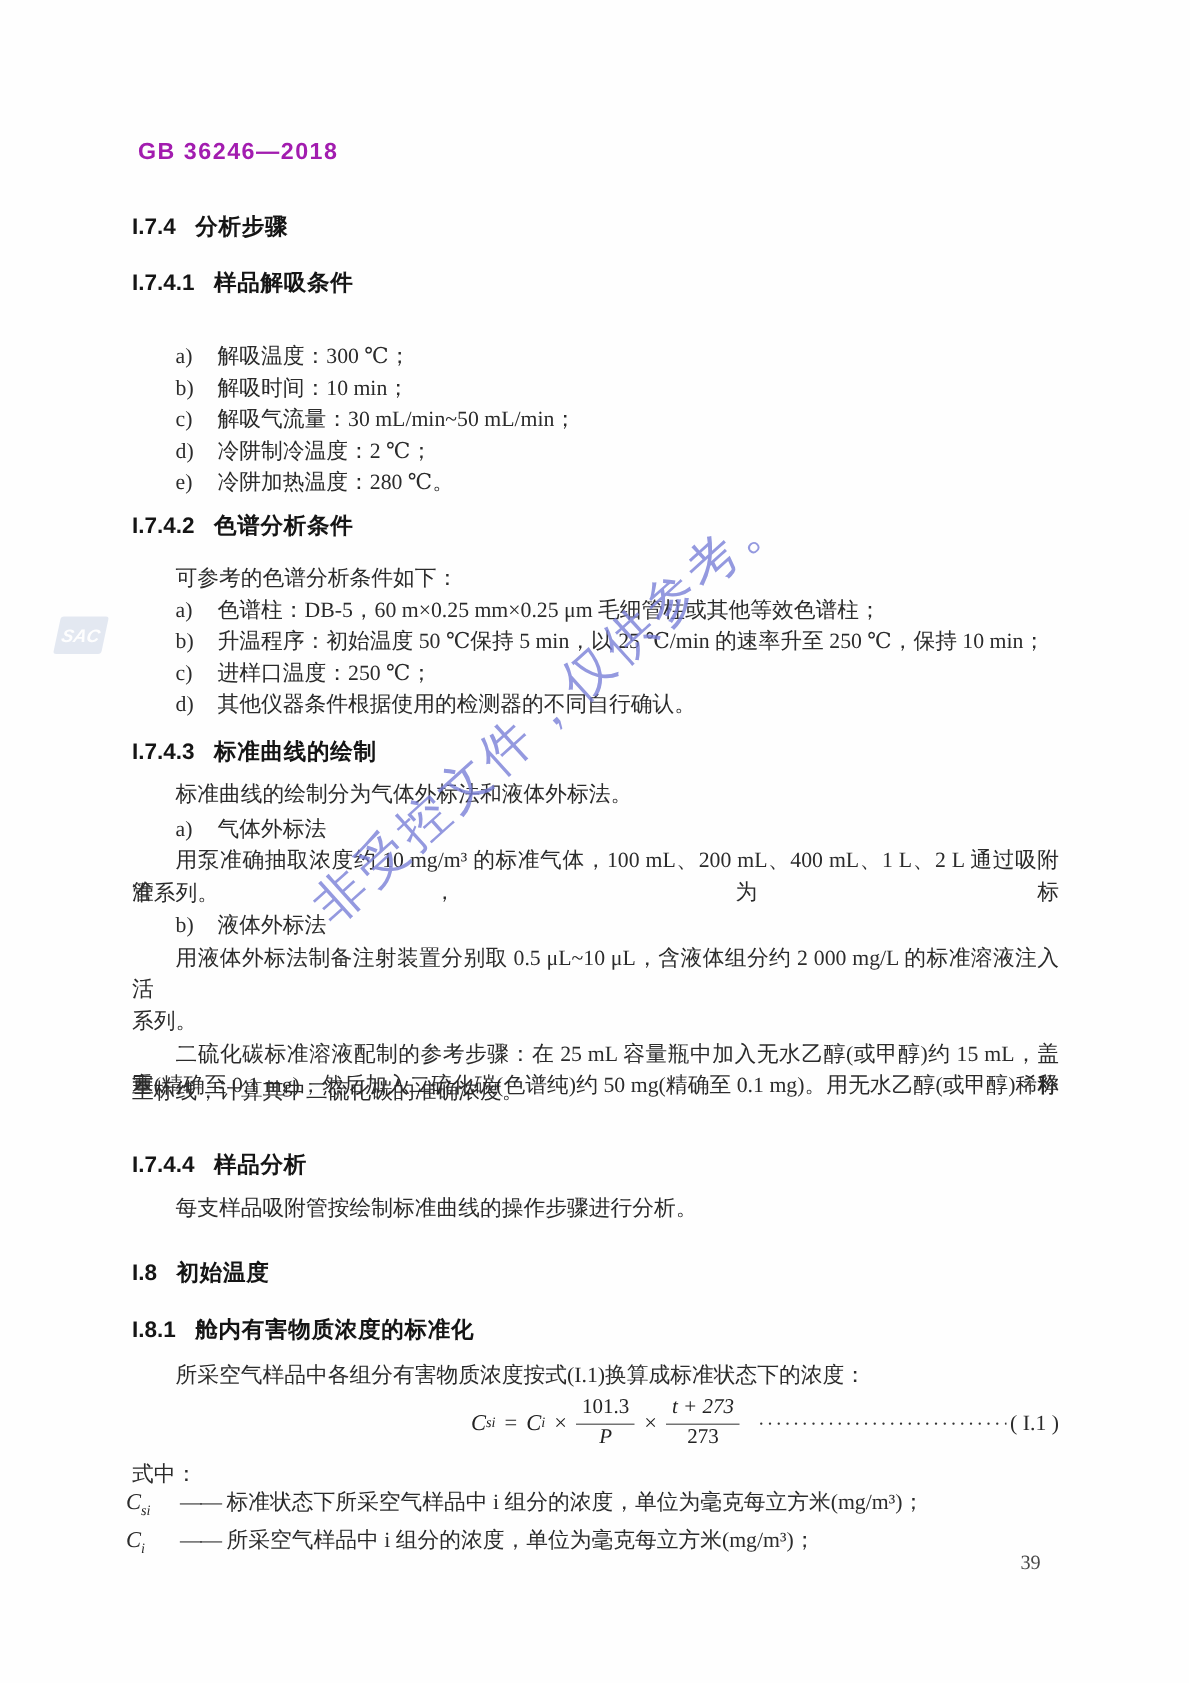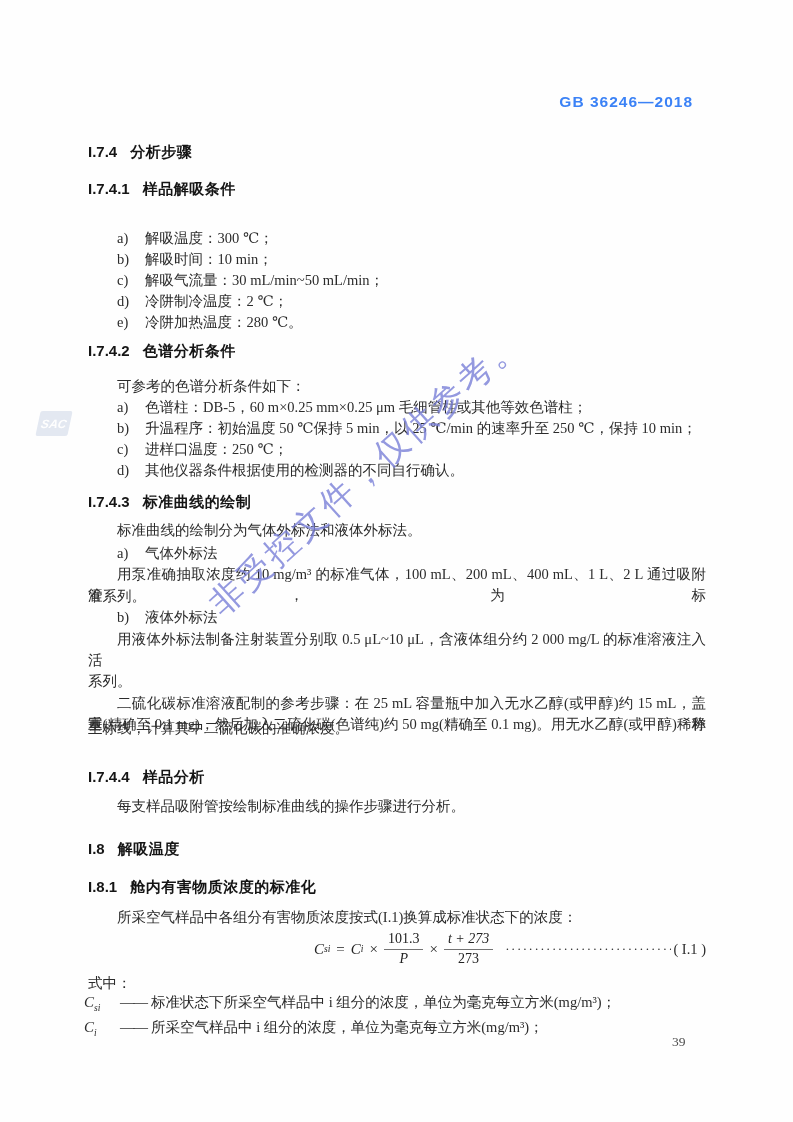--- a/index.html
+++ b/index.html
@@ -10,23 +10,23 @@
     color:#2b2b2b;
   }
   .page{position:absolute;inset:0;background:#fefefe;}
   
   .ln{position:absolute;left:88px;width:618px;font-size:14.5px;line-height:21px;white-space:nowrap;}
   .wrapln{white-space:normal;}
   .indent{text-indent:29px;}
   .just{white-space:normal;text-align:justify;text-align-last:justify;}
   .head{font-family:"Liberation Sans","DejaVu Sans",sans-serif;font-weight:bold;color:#151515;font-size:15px;letter-spacing:0.5px;}
   .head .num{margin-right:13px;letter-spacing:0;}
-  .gbheader{position:absolute;left:75px;top:93px;width:618px;text-align:right;
+  .gbheader{position:absolute;left:92px;top:93px;width:618px;text-align:left;
     font-family:"Liberation Sans","DejaVu Sans",sans-serif;font-weight:bold;
-    font-size:15.5px;color:#3b82f6;letter-spacing:1px;}
+    font-size:15.5px;color:#a21caf;letter-spacing:1px;}
   
   .item{display:flex;padding-left:29px;}
   .marker{width:28px;flex:none;}
   .itext{flex:1;}
   
   .frow{position:absolute;left:88px;top:922px;width:618px;height:54px;display:flex;align-items:center;font-size:15px;}
   .fspacer{width:226px;flex:none;}
   .formula{display:inline-flex;align-items:center;font-family:"Liberation Serif","DejaVu Serif",serif;color:#222;}
   .fvar{font-style:italic;}
   .formula sub{font-size:9.5px;font-style:italic;}
@@ -46,21 +46,21 @@
   .wm{position:absolute;left:366px;top:473px;z-index:5;
     transform:translate(-50%,-50%) rotate(-42deg);
     font-size:34px;letter-spacing:3px;white-space:nowrap;opacity:0.8;
     font-family:"Liberation Serif","DejaVu Serif",serif;pointer-events:none;}
   
   .saclogo{position:absolute;left:38px;top:411px;width:32px;height:25px;z-index:4;
     opacity:0.5;transform:skewX(-12deg);border-radius:2px;
     display:flex;align-items:center;justify-content:center;
     font-family:"Liberation Sans","DejaVu Sans",sans-serif;
     font-style:italic;font-weight:bold;font-size:12px;color:#ffffff;}
-  .pagenum{position:absolute;left:672px;top:1034px;width:30px;text-align:left;
+  .pagenum{position:absolute;left:672px;top:1034px;width:30px;text-align:center;
     font-size:13.5px;color:#4a4a4a;}
 </style>
 </head>
 <body>
 
 <div class="page">
 
   <div class="gbheader">GB 36246—2018</div>
 
   <div class="ln head" style="top:141px">
@@ -131,21 +131,21 @@
   <div class="ln indent just" style="top:693px">二硫化碳标准溶液配制的参考步骤：在 25 mL 容量瓶中加入无水乙醇(或甲醇)约 15 mL，盖塞称</div>
   <div class="ln just" style="top:714px">重(精确至 0.1 mg)，然后加入二硫化碳(色谱纯)约 50 mg(精确至 0.1 mg)。用无水乙醇(或甲醇)稀释</div>
   <div class="ln" style="top:718px">至标线，计算其中二硫化碳的准确浓度。</div>
 
   <div class="ln head" style="top:766px">
     <span class="num">I.7.4.4</span><span>样品分析</span>
   </div>
   <div class="ln indent" style="top:796px">每支样品吸附管按绘制标准曲线的操作步骤进行分析。</div>
 
   <div class="ln head" style="top:838px">
-    <span class="num">I.8</span><span>解吸温度</span>
+    <span class="num">I.8</span><span>初始温度</span>
   </div>
 
   <div class="ln head" style="top:876px">
     <span class="num">I.8.1</span><span>舱内有害物质浓度的标准化</span>
   </div>
   <div class="ln indent" style="top:907px">所采空气样品中各组分有害物质浓度按式(I.1)换算成标准状态下的浓度：</div>
 
   <div class="frow">
     <span class="fspacer"></span>
     <span class="formula">

